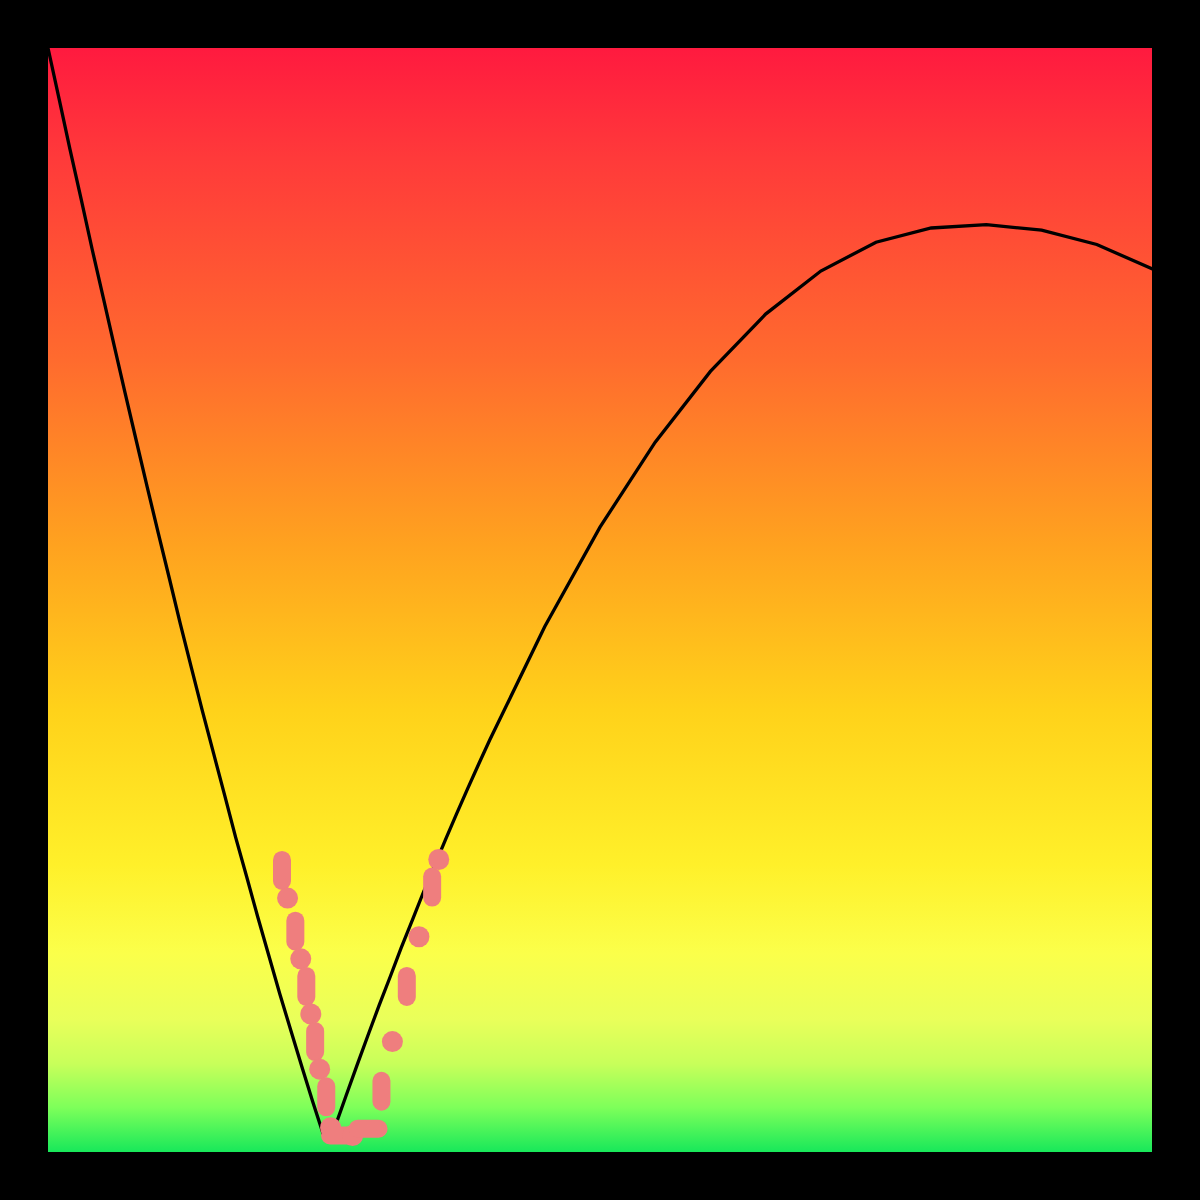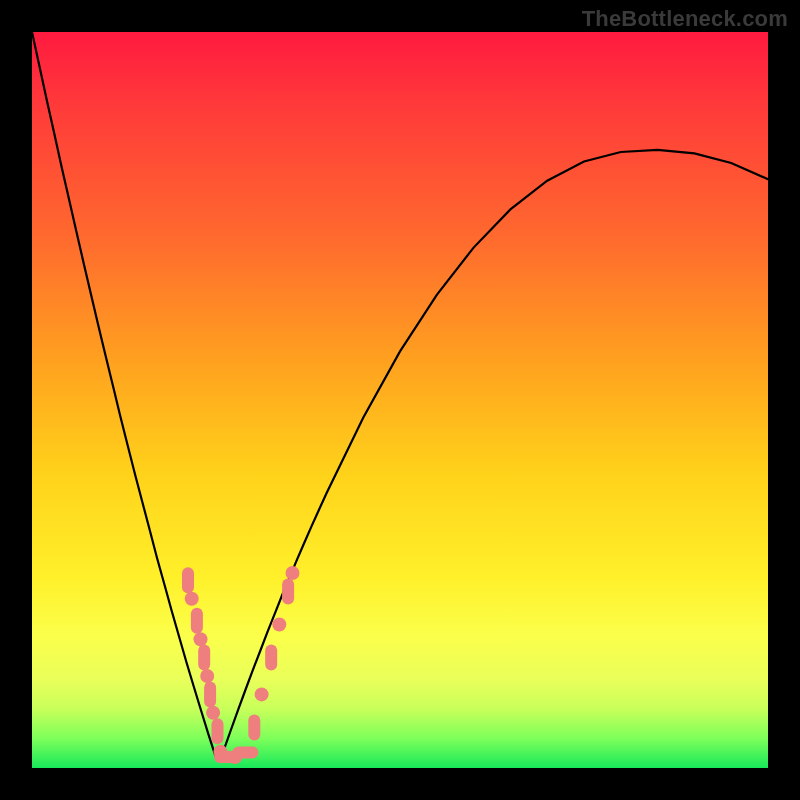--- a/index.html
+++ b/index.html
@@ -57,21 +57,20 @@
     top: 0;
     width: 736px;
     height: 736px;
     overflow: visible;
   }
 </style>
 </head>
 <body>
 
 <div class="frame">
-  <div class="watermark">TheBottleneck.com</div>
   <div class="plot">
     <svg class="overlay" viewBox="0 0 736 736">
       <path id="curve-path" fill="none" stroke="#000" stroke-width="2.2" stroke-linecap="round" d="M0.0 0.0 L7.4 33.9 L14.7 67.7 L22.1 100.8 L29.4 134.0 L36.8 166.3 L44.2 198.7 L51.5 230.4 L58.9 262.0 L66.2 292.9 L73.6 323.8 L81.0 354.0 L88.3 384.2 L95.7 413.6 L103.0 442.3 L110.4 470.3 L117.8 498.3 L125.1 526.2 L132.5 552.7 L139.8 579.2 L147.2 605.0 L154.6 630.8 L161.9 655.0 L169.3 679.3 L176.6 702.9 L184.0 725.7 L191.4 719.1 L198.7 698.5 L206.1 677.9 L213.4 658.0 L220.8 638.1 L228.2 619.0 L235.5 599.8 L242.9 581.4 L250.2 563.0 L257.6 545.4 L265.0 527.7 L272.3 510.8 L279.7 493.9 L287.0 477.7 L294.4 461.5 L331.2 385.7 L368.0 319.4 L404.8 262.8 L441.6 215.6 L478.4 177.4 L515.2 148.7 L552.0 129.5 L588.8 120.0 L625.6 117.8 L662.4 121.4 L699.2 131.0 L736.0 147.2"></path>
       <g id="markers-group">
           <rect x="150.0" y="535.3" width="12" height="26" rx="6" fill="#ef7e7e"></rect>
           <circle cx="159.7" cy="566.7" r="7" fill="#ef7e7e" stroke="#d46464" stroke-width="0"></circle>
           <rect x="158.9" y="575.8" width="12" height="26" rx="6" fill="#ef7e7e"></rect>
           <circle cx="168.5" cy="607.2" r="7" fill="#ef7e7e" stroke="#d46464" stroke-width="0"></circle>
           <rect x="166.2" y="612.6" width="12" height="26" rx="6" fill="#ef7e7e"></rect>
           <circle cx="175.2" cy="644.0" r="7" fill="#ef7e7e" stroke="#d46464" stroke-width="0"></circle>

